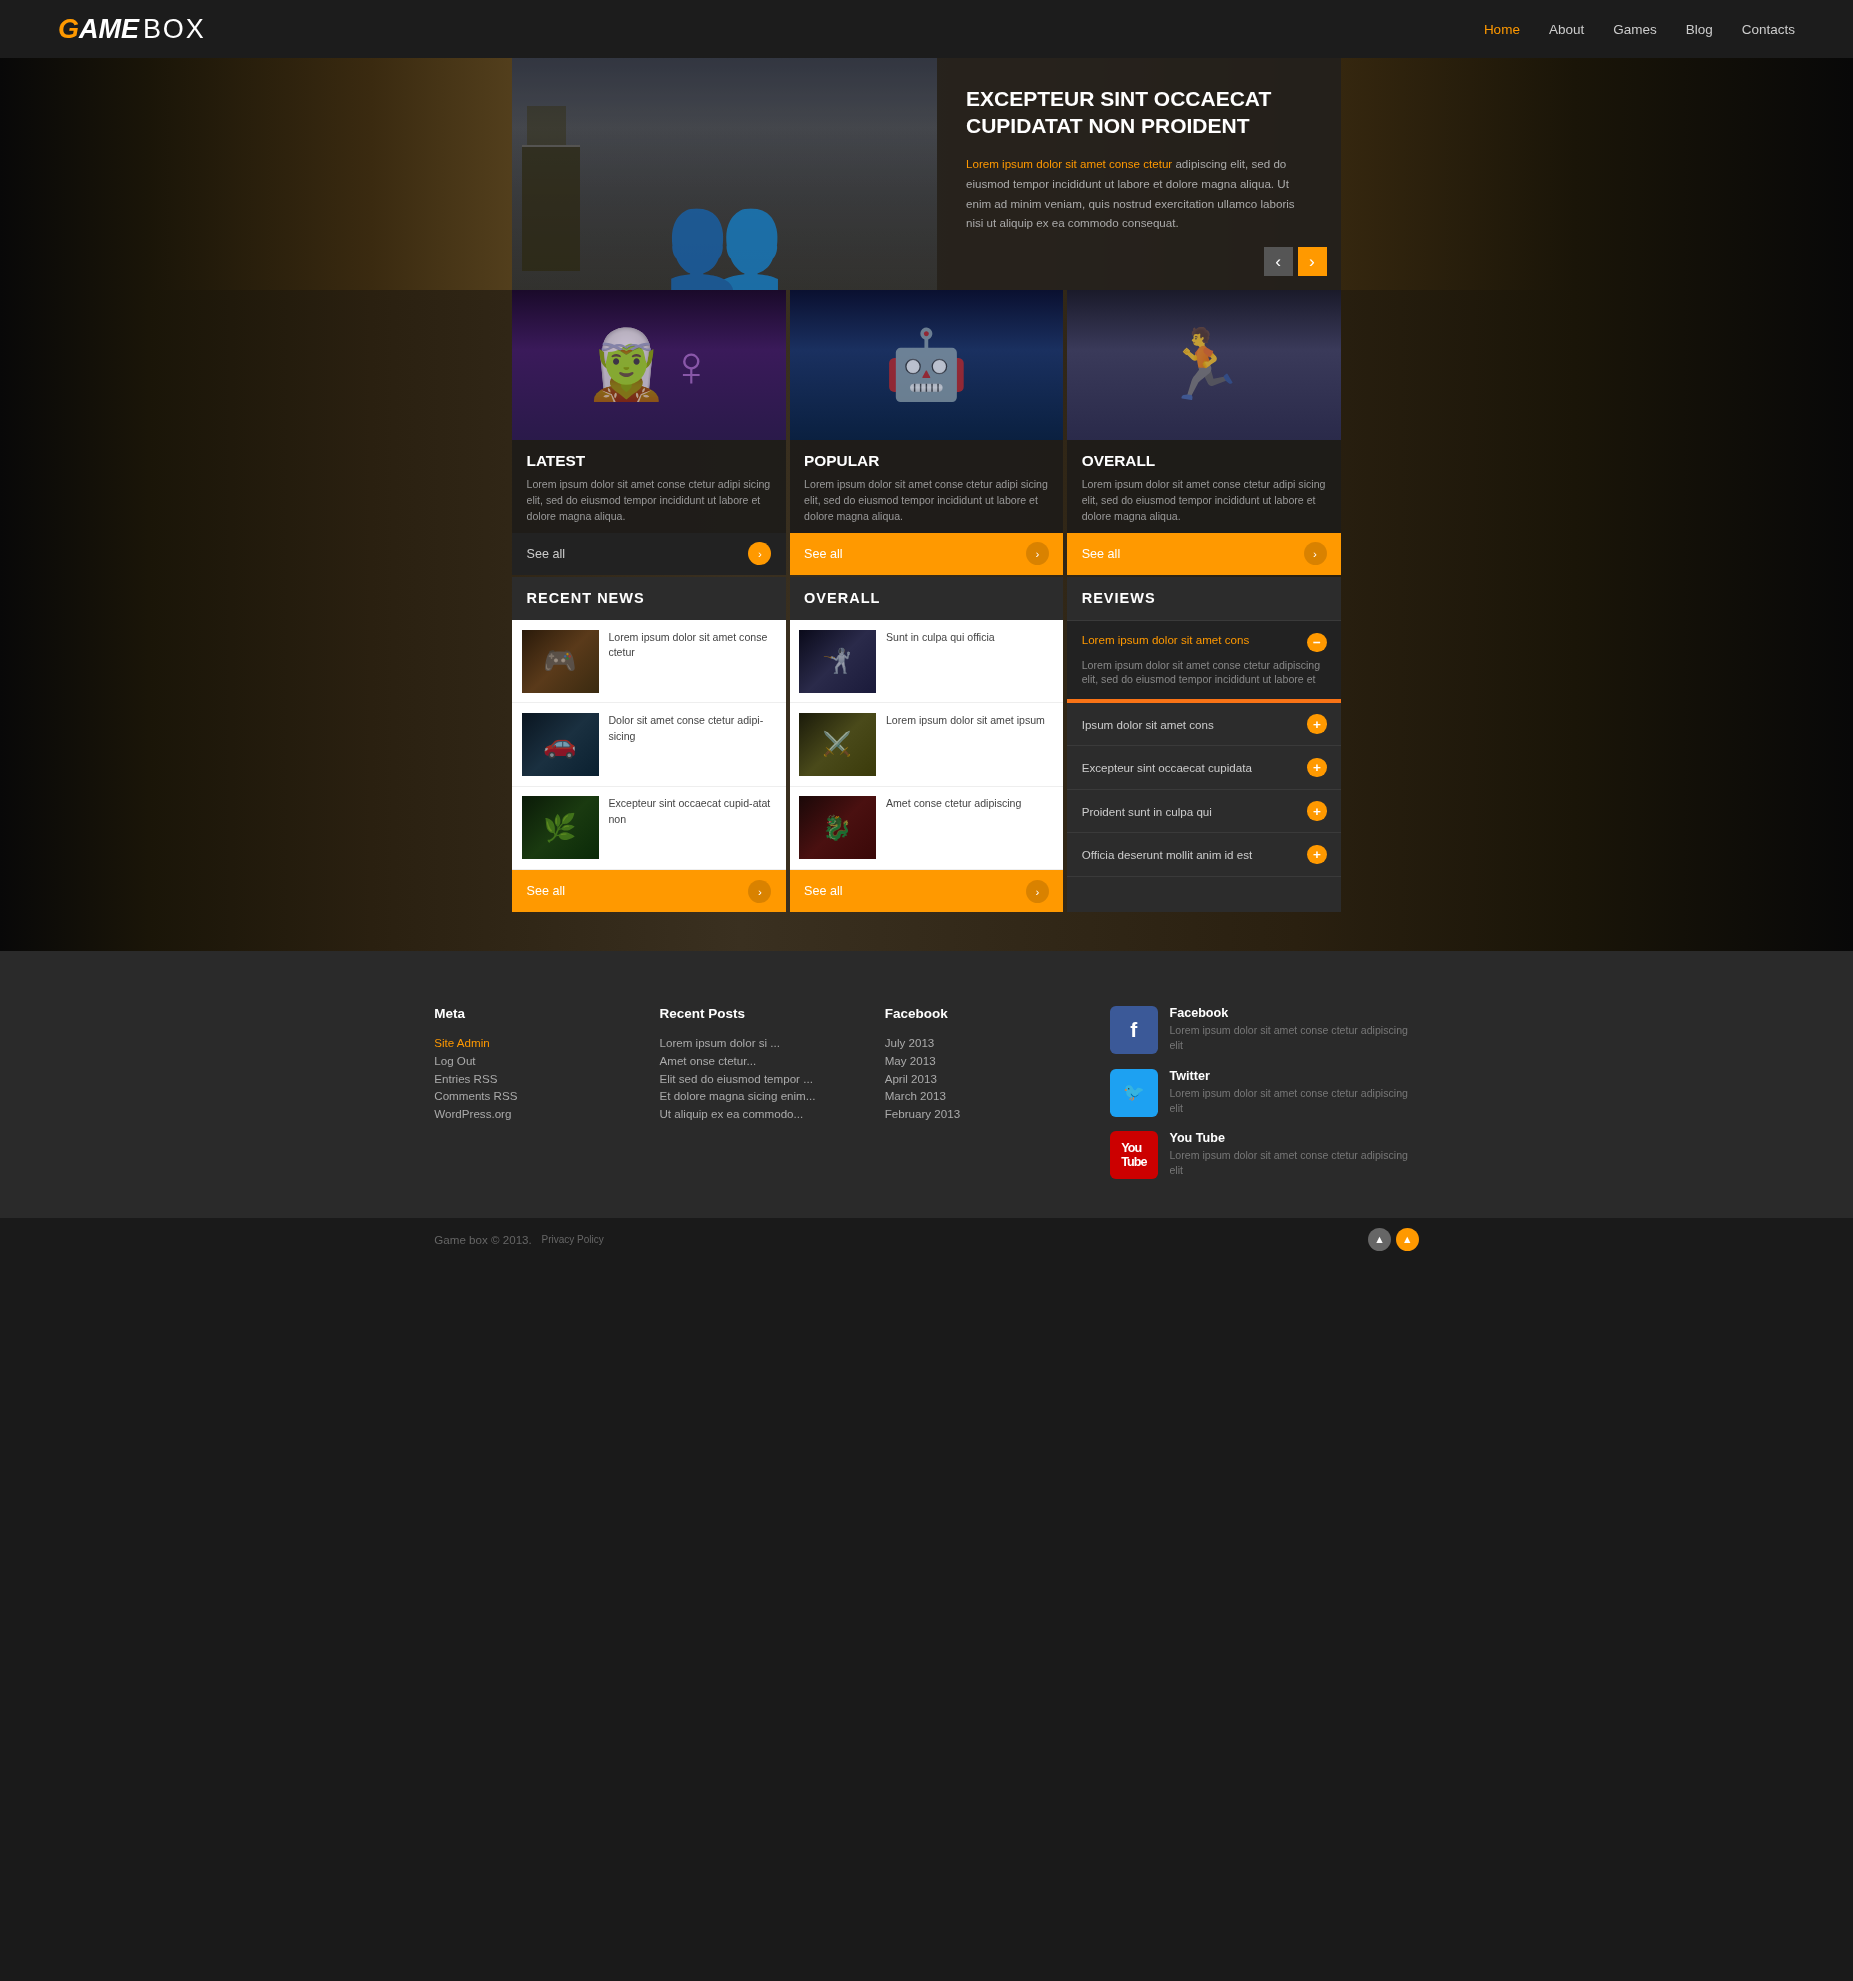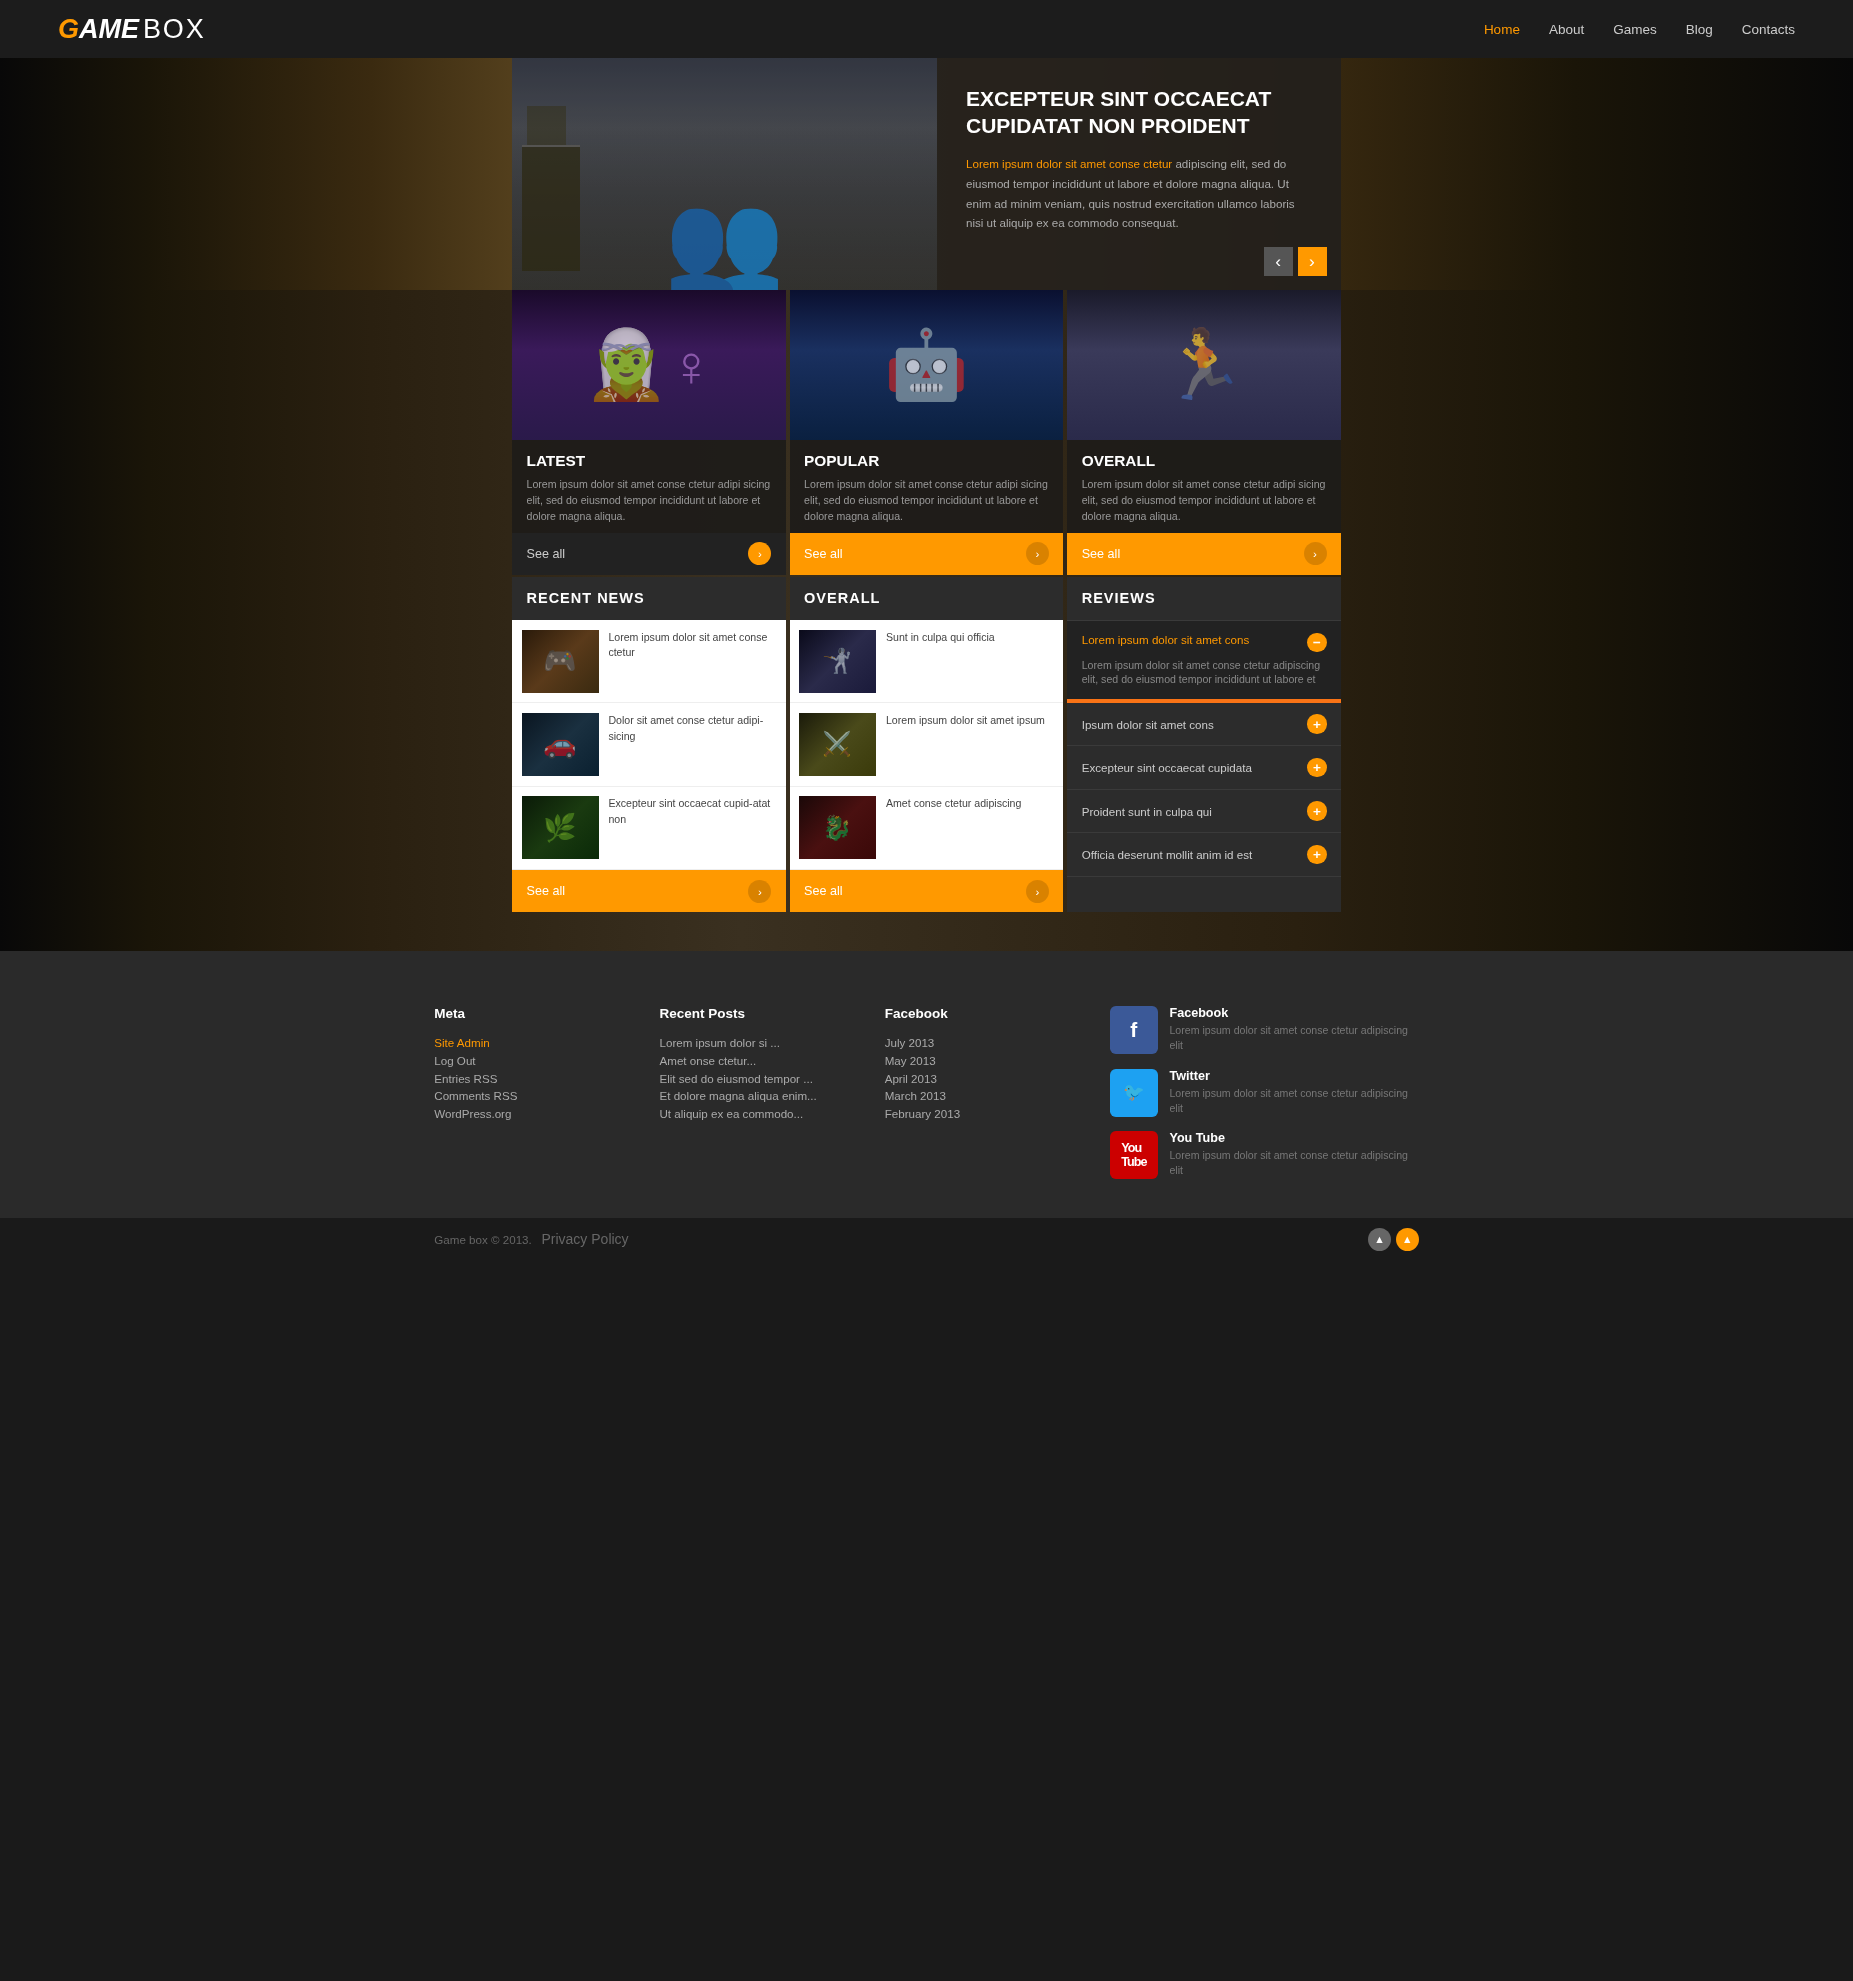--- a/index.html
+++ b/index.html
@@ -248,21 +248,21 @@
       <a href="#" style="display:block; color:#aaa; font-size:11.6px; margin-bottom:4.8px; text-decoration:none;">Entries RSS</a>
       <a href="#" style="display:block; color:#aaa; font-size:11.6px; margin-bottom:4.8px; text-decoration:none;">Comments RSS</a>
       <a href="#" style="display:block; color:#aaa; font-size:11.6px; margin-bottom:4.8px; text-decoration:none;">WordPress.org</a>
     </div>
 
     <div style="flex:1;">
       <div style="color:#fff; font-size:13.5px; font-weight:bold; margin-bottom:14.5px;">Recent Posts</div>
       <a href="#" style="display:block; color:#aaa; font-size:11.6px; margin-bottom:4.8px; text-decoration:none;">Lorem ipsum dolor si ...</a>
       <a href="#" style="display:block; color:#aaa; font-size:11.6px; margin-bottom:4.8px; text-decoration:none;">Amet onse ctetur...</a>
       <a href="#" style="display:block; color:#aaa; font-size:11.6px; margin-bottom:4.8px; text-decoration:none;">Elit sed do eiusmod tempor ...</a>
-      <a href="#" style="display:block; color:#aaa; font-size:11.6px; margin-bottom:4.8px; text-decoration:none;">Et dolore magna aliqua enim...</a>
+      <a href="#" style="display:block; color:#aaa; font-size:11.6px; margin-bottom:4.8px; text-decoration:none;">Et dolore magna sicing enim...</a>
       <a href="#" style="display:block; color:#aaa; font-size:11.6px; margin-bottom:4.8px; text-decoration:none;">Ut aliquip ex ea commodo...</a>
     </div>
 
     <div style="flex:1;">
       <div style="color:#fff; font-size:13.5px; font-weight:bold; margin-bottom:14.5px;">Facebook</div>
       <a href="#" style="display:block; color:#aaa; font-size:11.6px; margin-bottom:4.8px; text-decoration:none;">July 2013</a>
       <a href="#" style="display:block; color:#aaa; font-size:11.6px; margin-bottom:4.8px; text-decoration:none;">May 2013</a>
       <a href="#" style="display:block; color:#aaa; font-size:11.6px; margin-bottom:4.8px; text-decoration:none;">April 2013</a>
       <a href="#" style="display:block; color:#aaa; font-size:11.6px; margin-bottom:4.8px; text-decoration:none;">March 2013</a>
       <a href="#" style="display:block; color:#aaa; font-size:11.6px; margin-bottom:4.8px; text-decoration:none;">February 2013</a>
@@ -300,21 +300,21 @@
         </div>
       </div>
     </div>
 
   </div>
 
   <div style="background:#1a1a1a; padding:9.7px 0; margin-top:24px;">
     <div style="max-width:1023px; margin:0 auto; display:flex; align-items:center; justify-content:space-between; padding:0 19.3px;">
       <div style="display:flex; gap:9.7px; align-items:center;">
         <span style="color:#666; font-size:11.6px;">Game box © 2013.</span>
-        <a href="#" style="color:#666; font-size:14px; text-decoration:none;">Privacy Policy</a>
+        <a href="#" style="color:#666; font-size:10px; text-decoration:none;">Privacy Policy</a>
       </div>
       <div style="display:flex; gap:4.8px;">
         <button style="width:23px; height:23px; border-radius:50%; background:#666; border:none; color:#fff; font-size:10.6px; cursor:pointer; display:flex; align-items:center; justify-content:center;">▲</button>
         <button style="width:23px; height:23px; border-radius:50%; background:#f90; border:none; color:#fff; font-size:10.6px; cursor:pointer; display:flex; align-items:center; justify-content:center;">▲</button>
       </div>
     </div>
   </div>
 </footer>
 
 

